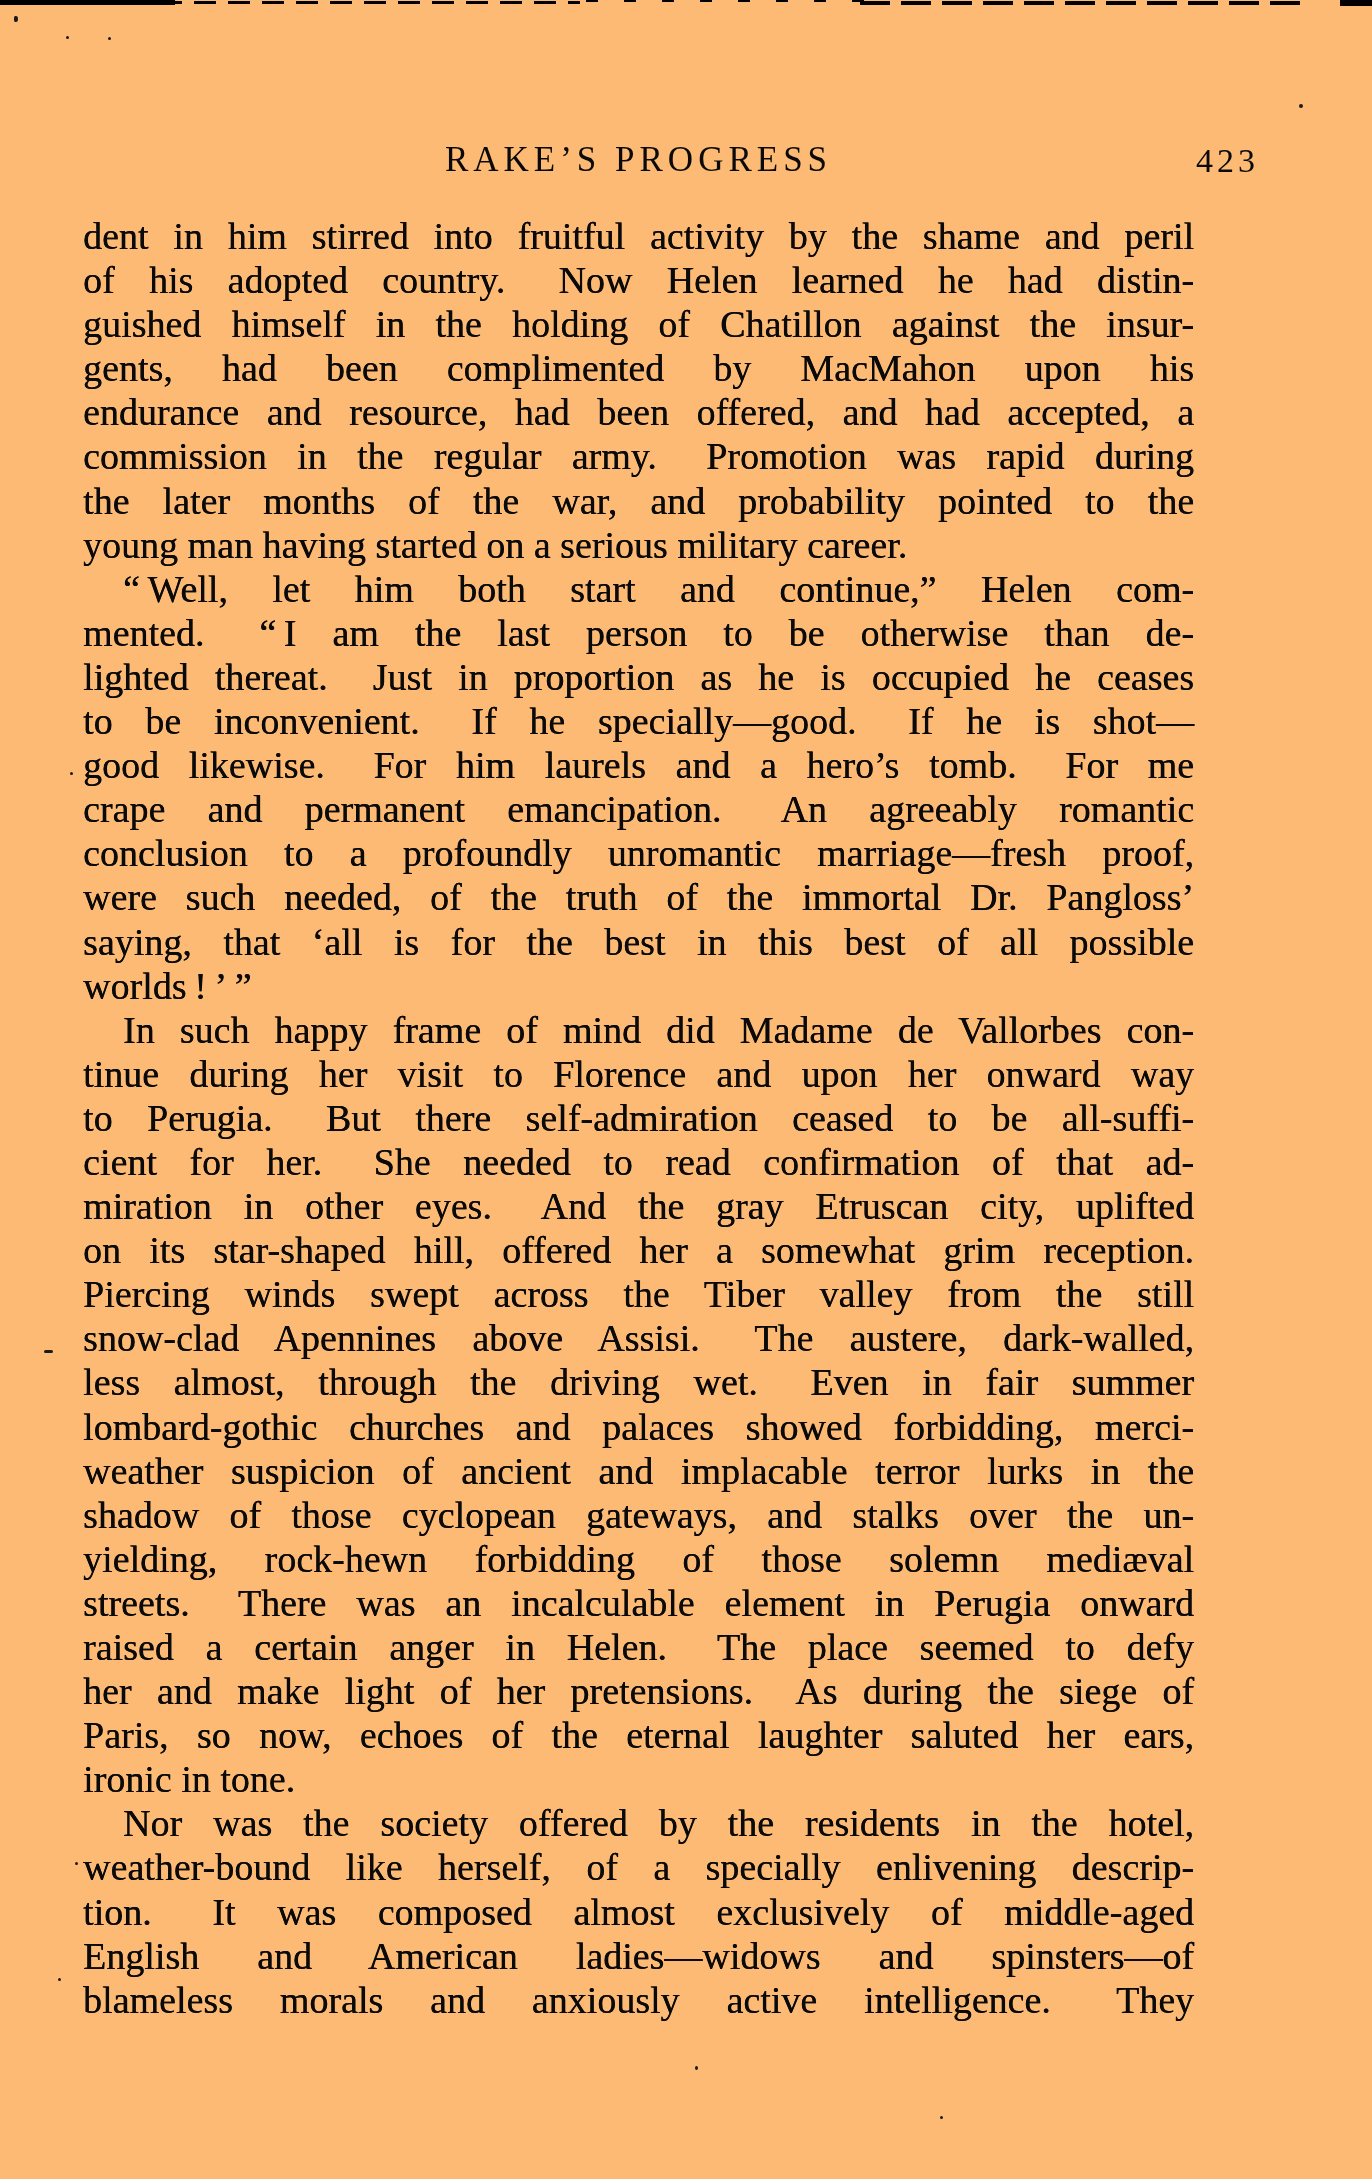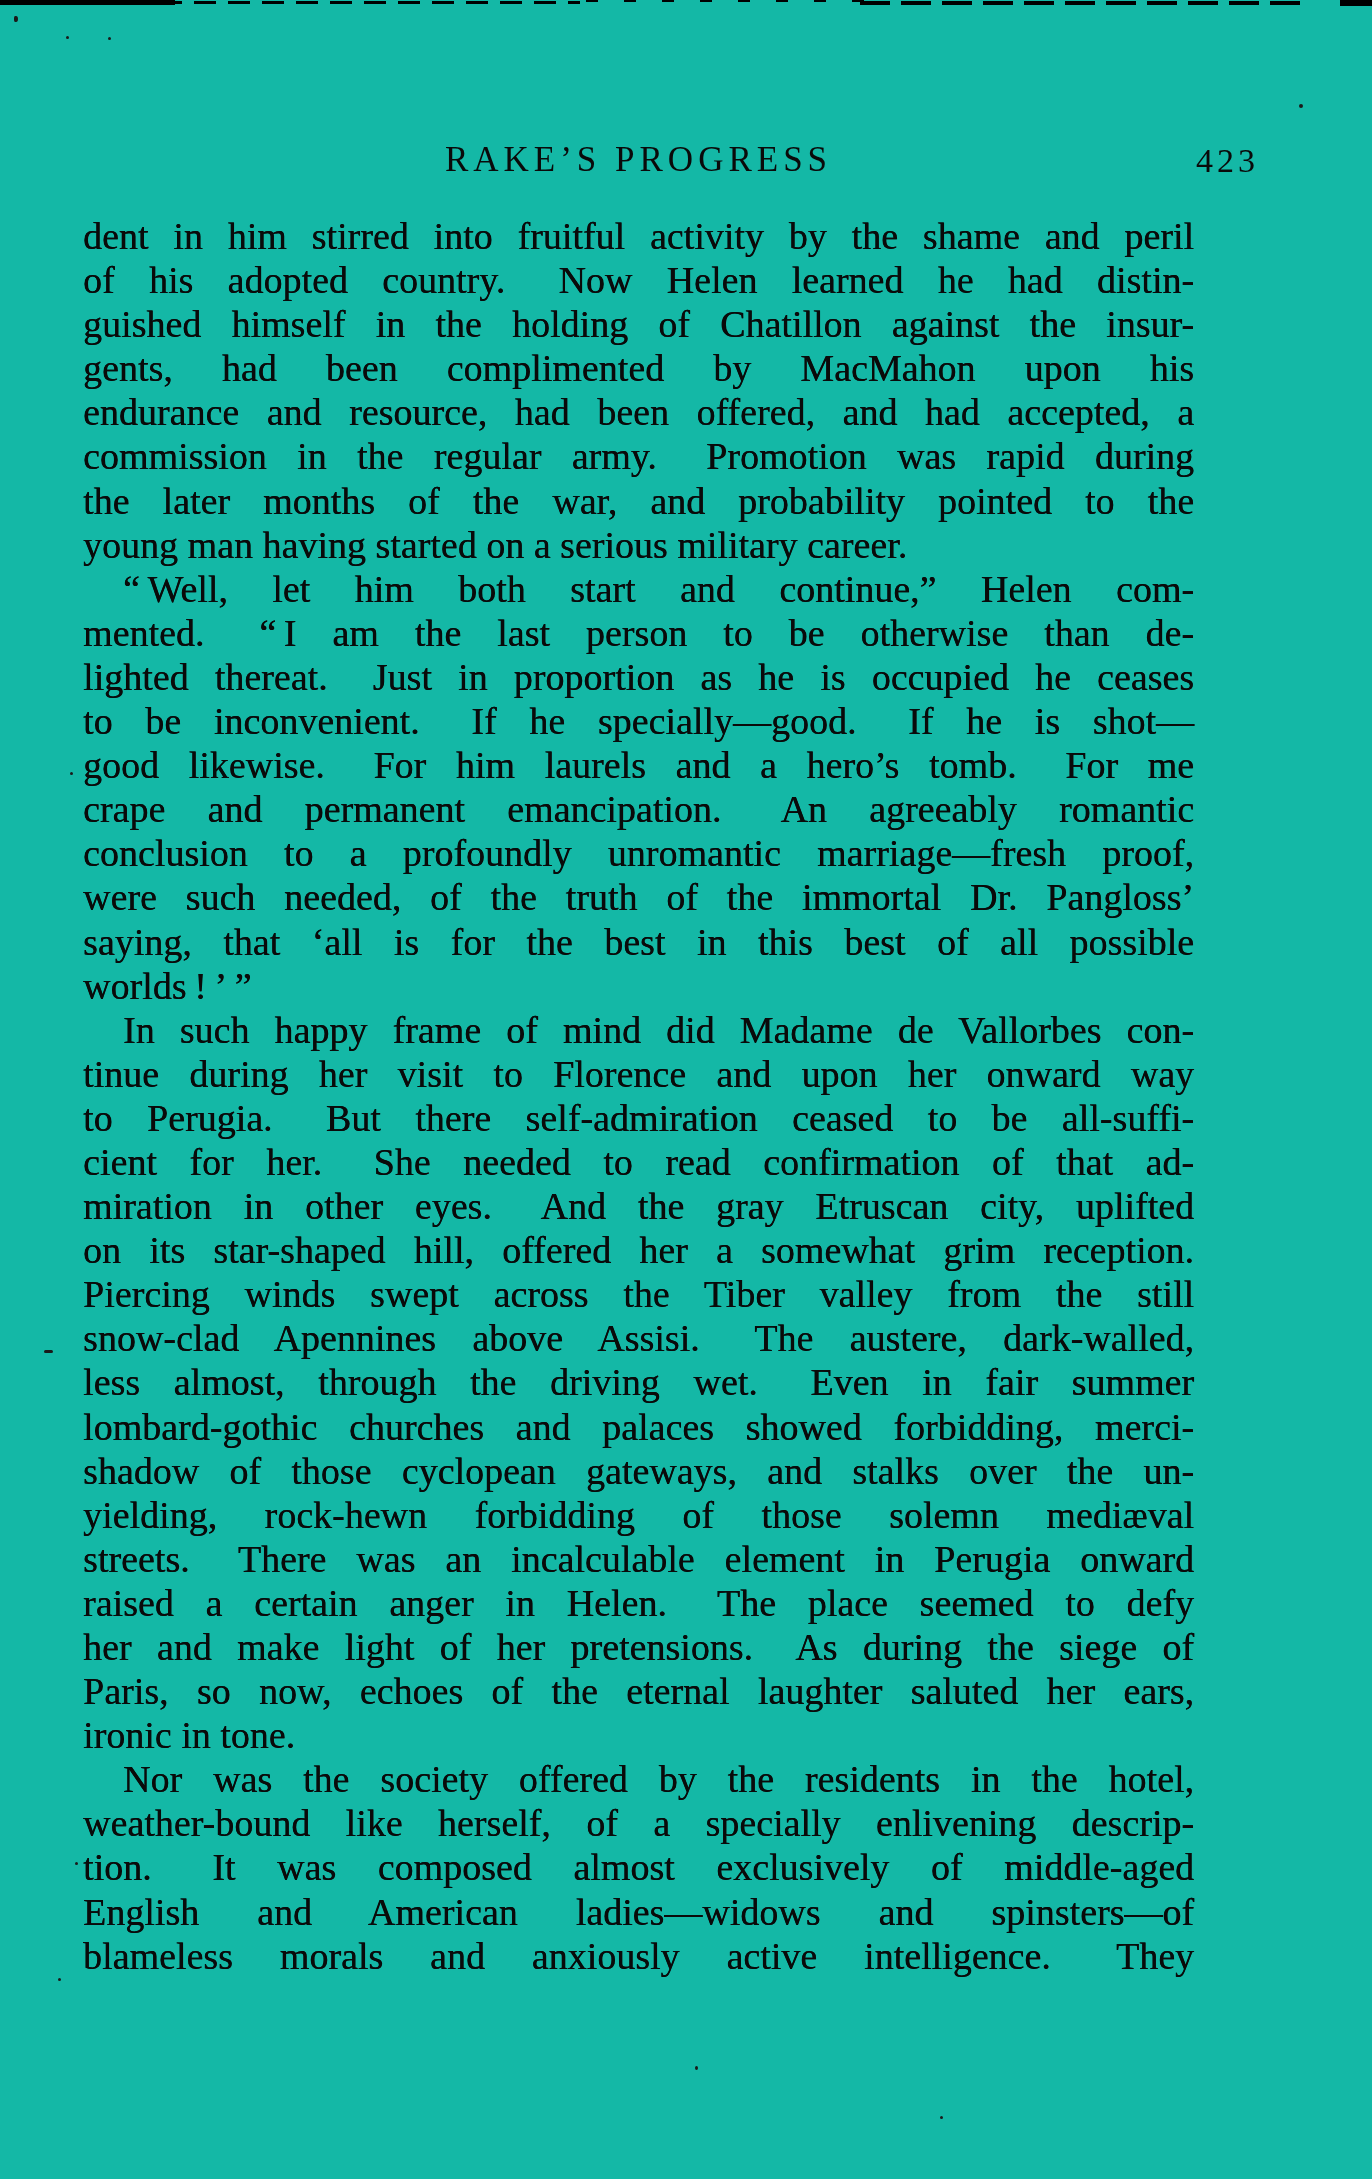--- a/index.html
+++ b/index.html
@@ -4,21 +4,21 @@
 <style>
   html,body{margin:0;padding:0;}
   body{
     width:1372px;height:2179px;
     background:#ffffff;
     font-family:"Liberation Serif","DejaVu Serif",serif;
     color:#0a0a0a;
     position:relative;
     overflow:hidden;
   }
-  .page{position:absolute;inset:0;background:#14b8a6;}
+  .page{position:absolute;inset:0;background:#fdba74;}
 
   
   .scan-artifact-top{
     position:absolute;top:0;left:0;width:1372px;height:10px;
     background:
       linear-gradient(#000,#000) 0px 0px/175px 5px no-repeat,
       repeating-linear-gradient(90deg,#000 0 22px,transparent 22px 34px) 160px 1px/420px 3px no-repeat,
       repeating-linear-gradient(90deg,transparent 0 26px,#000 26px 38px) 560px 0px/330px 2px no-repeat,
       repeating-linear-gradient(90deg,#000 0 30px,transparent 30px 41px) 860px 1px/440px 4px no-repeat,
       linear-gradient(#000,#000) 1340px 0px/32px 6px no-repeat;
@@ -92,20 +92,21 @@
       <div class="line indent">In such happy frame of mind did Madame de Vallorbes con-</div>
       <div class="line">tinue during her visit to Florence and upon her onward way</div>
       <div class="line">to Perugia.  But there self-admiration ceased to be all-suffi-</div>
       <div class="line">cient for her.  She needed to read confirmation of that ad-</div>
       <div class="line">miration in other eyes.  And the gray Etruscan city, uplifted</div>
       <div class="line">on its star-shaped hill, offered her a somewhat grim reception.</div>
       <div class="line">Piercing winds swept across the Tiber valley from the still</div>
       <div class="line">snow-clad Apennines above Assisi.  The austere, dark-walled,</div>
       <div class="line">less almost, through the driving wet.  Even in fair summer</div>
       <div class="line">lombard-gothic churches and palaces showed forbidding, merci-</div>
+      <div class="line">weather suspicion of ancient and implacable terror lurks in the</div>
       <div class="line">shadow of those cyclopean gateways, and stalks over the un-</div>
       <div class="line">yielding, rock-hewn forbidding of those solemn mediæval</div>
       <div class="line">streets.  There was an incalculable element in Perugia onward</div>
       <div class="line">raised a certain anger in Helen.  The place seemed to defy</div>
       <div class="line">her and make light of her pretensions.  As during the siege of</div>
       <div class="line">Paris, so now, echoes of the eternal laughter saluted her ears,</div>
       <div class="line end">ironic in tone.</div>
     </div>
 
     <div>

